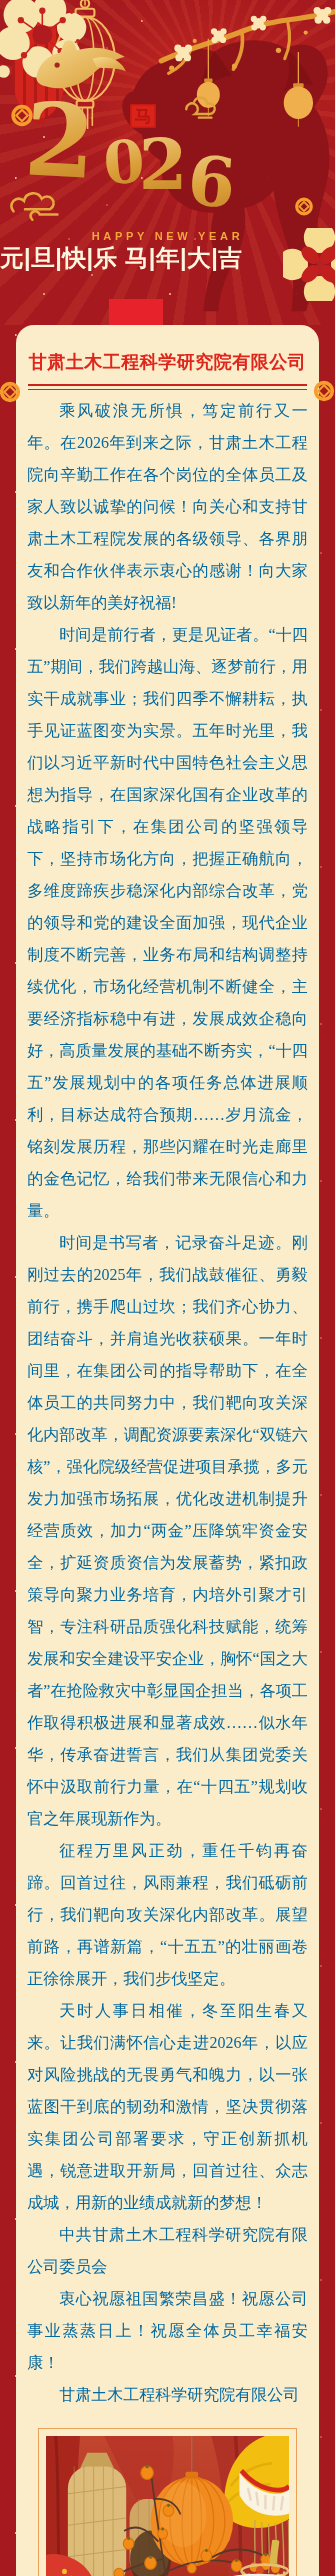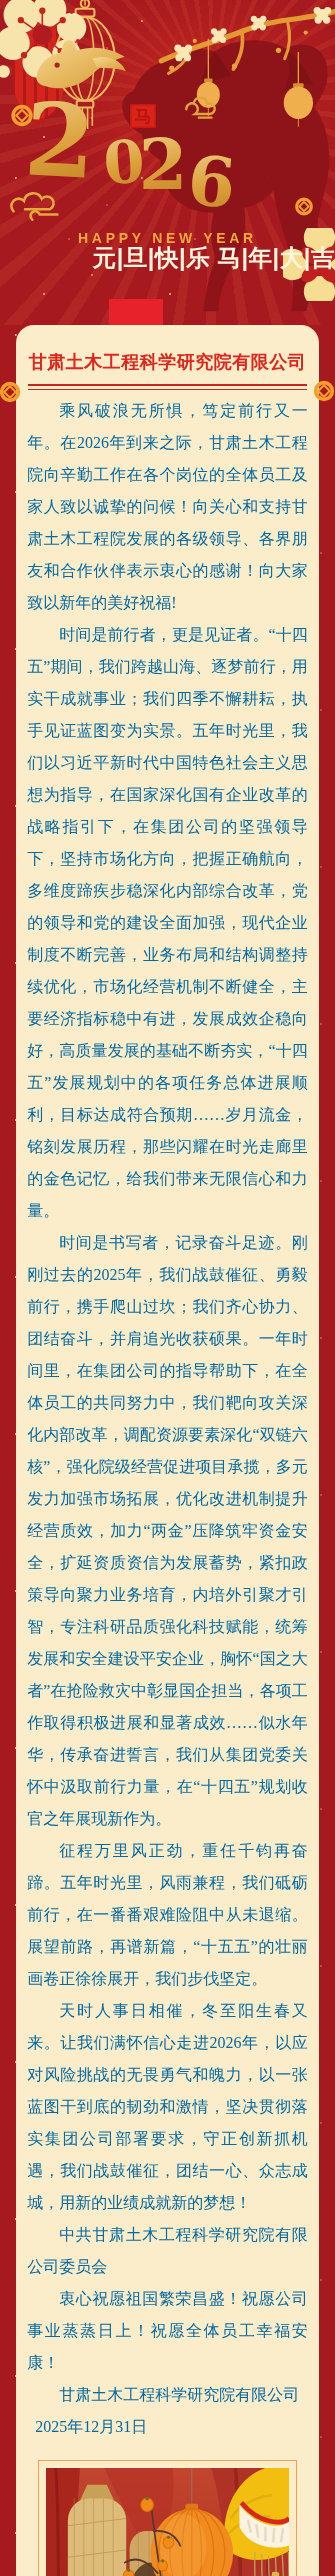--- a/index.html
+++ b/index.html
@@ -36,23 +36,23 @@
       box-shadow:inset 0 0 0 1.6px #C91A13;opacity:.96;font-family:"Liberation Serif",serif}
   .year{position:absolute;left:23px;top:73px;width:225px;height:162px;transform:rotate(-4deg);
       font-family:"DejaVu Serif","Liberation Serif",serif;font-weight:bold}
   .year span{position:absolute;line-height:1;background:linear-gradient(165deg,#F7D98F 10%,#E3AA41 55%,#C9892A 90%);
       -webkit-background-clip:text;background-clip:text;color:transparent;text-shadow:0 0 0.5px rgba(201,137,42,.25)}
   .yd1{left:3.1px;top:11.5px;font-size:101px;transform:rotate(7deg)}
   .yd2{left:80px;top:59px;font-size:59px}
   .yd3{left:115px;top:59px;font-size:70px;transform:rotate(4deg)}
   .yd4{left:163px;top:80px;font-size:68px;transform:rotate(9deg)}
   .gold-horsehead-svg{position:absolute;left:30px;top:38px;width:99px;height:65px}
-  .hny{position:absolute;left:0;right:0;top:230px;text-align:center;color:#F3A83C;font-size:14px;
+  .hny{position:absolute;left:0;right:0;top:230px;text-align:center;color:#F3A83C;font-size:11px;
       font-weight:bold;letter-spacing:3.7px}
-  .headline{position:absolute;left:0;right:0;top:242px;text-align:right;color:#FFF6DF;font-size:23.6px;
+  .headline{position:absolute;left:0;right:0;top:242px;text-align:left;color:#FFF6DF;font-size:23.6px;
       font-weight:bold;letter-spacing:0.5px}
   .ribbon-top{position:absolute;left:109px;bottom:0;width:54px;height:26px;background:#E7222A}
   
   .card{position:relative;z-index:2;margin:0 15.7px;background:#FCEDCA;border-radius:18px;
       padding:24px 11.5px 21px;font-family:"Liberation Serif","DejaVu Serif",serif}
   .card-title,.card-subtitle{text-align:center;color:#DF261C;font-size:18px;line-height:26px;font-weight:bold;
       font-family:"Liberation Sans","DejaVu Sans",sans-serif;letter-spacing:0.5px}
   .card-subtitle{margin-top:8.4px}
   .rule{margin:9.4px 1px 0;height:5.2px;border-top:2.1px solid #C9251C;border-bottom:1px solid #C9251C}
   .body-text{margin-top:5.2px;font-size:16px;line-height:32px;color:#0369a1;text-align:justify}
@@ -269,26 +269,25 @@
   </svg>
 
   <section class="card">
     <h1 class="card-title">甘肃土木工程科学研究院有限公司</h1>
     <div class="rule"></div>
 
     <div class="body-text">
       <p>乘风破浪无所惧，笃定前行又一年。在2026年到来之际，甘肃土木工程院向辛勤工作在各个岗位的全体员工及家人致以诚挚的问候！向关心和支持甘肃土木工程院发展的各级领导、各界朋友和合作伙伴表示衷心的感谢！向大家致以新年的美好祝福!</p>
       <p>时间是前行者，更是见证者。“十四五”期间，我们跨越山海、逐梦前行，用实干成就事业；我们四季不懈耕耘，执手见证蓝图变为实景。五年时光里，我们以习近平新时代中国特色社会主义思想为指导，在国家深化国有企业改革的战略指引下，在集团公司的坚强领导下，坚持市场化方向，把握正确航向，多维度蹄疾步稳深化内部综合改革，党的领导和党的建设全面加强，现代企业制度不断完善，业务布局和结构调整持续优化，市场化经营机制不断健全，主要经济指标稳中有进，发展成效企稳向好，高质量发展的基础不断夯实，“十四五”发展规划中的各项任务总体进展顺利，目标达成符合预期……岁月流金，铭刻发展历程，那些闪耀在时光走廊里的金色记忆，给我们带来无限信心和力量。</p>
       <p>时间是书写者，记录奋斗足迹。刚刚过去的2025年，我们战鼓催征、勇毅前行，携手爬山过坎；我们齐心协力、团结奋斗，并肩追光收获硕果。一年时间里，在集团公司的指导帮助下，在全体员工的共同努力中，我们靶向攻关深化内部改革，调配资源要素深化“双链六核”，强化院级经营促进项目承揽，多元发力加强市场拓展，优化改进机制提升经营质效，加力“两金”压降筑牢资金安全，扩延资质资信为发展蓄势，紧扣政策导向聚力业务培育，内培外引聚才引智，专注科研品质强化科技赋能，统筹发展和安全建设平安企业，胸怀“国之大者”在抢险救灾中彰显国企担当，各项工作取得积极进展和显著成效……似水年华，传承奋进誓言，我们从集团党委关怀中汲取前行力量，在“十四五”规划收官之年展现新作为。</p>
-      <p>征程万里风正劲，重任千钧再奋蹄。五年时光里，风雨兼程，我们砥砺前行，在一番番艰难险阻中从未退缩。展望前路，再谱新篇，“十五五”的壮丽画卷正徐徐展开，我们步伐坚定。</p>
-      <p>天时人事日相催，冬至阳生春又来。让我们满怀信心走进2026年，以应对风险挑战的无畏勇气和魄力，以一张蓝图干到底的韧劲和激情，坚决贯彻落实集团公司部署要求，守正创新抓机遇，我们战鼓催征，团结一心、众志成城，用新的业绩成就新的梦想！</p>
+      <p>征程万里风正劲，重任千钧再奋蹄。回首过往，风雨兼程，我们砥砺前行，我们靶向攻关深化内部改革。展望前路，再谱新篇，“十五五”的壮丽画卷正徐徐展开，我们步伐坚定。</p>
+      <p>天时人事日相催，冬至阳生春又来。让我们满怀信心走进2026年，以应对风险挑战的无畏勇气和魄力，以一张蓝图干到底的韧劲和激情，坚决贯彻落实集团公司部署要求，守正创新抓机遇，锐意进取开新局，回首过往、众志成城，用新的业绩成就新的梦想！</p>
       <p>中共甘肃土木工程科学研究院有限公司委员会</p>
       <p>衷心祝愿祖国繁荣昌盛！祝愿公司事业蒸蒸日上！祝愿全体员工幸福安康！</p>
       <p>甘肃土木工程科学研究院有限公司</p>
-      <p class="date-line">2025年12月31日</p>
     </div>
 
     <figure class="photo-frame">
       <svg class="photo-svg" viewBox="0 0 500 320" preserveAspectRatio="none">
         <defs>
           <linearGradient id="bgph" x1="0" y1="0" x2="0" y2="1">
             <stop offset="0" stop-color="#C2462E"></stop>
               <stop offset="1" stop-color="#A82A1E"></stop>
           </linearGradient>
         </defs>

